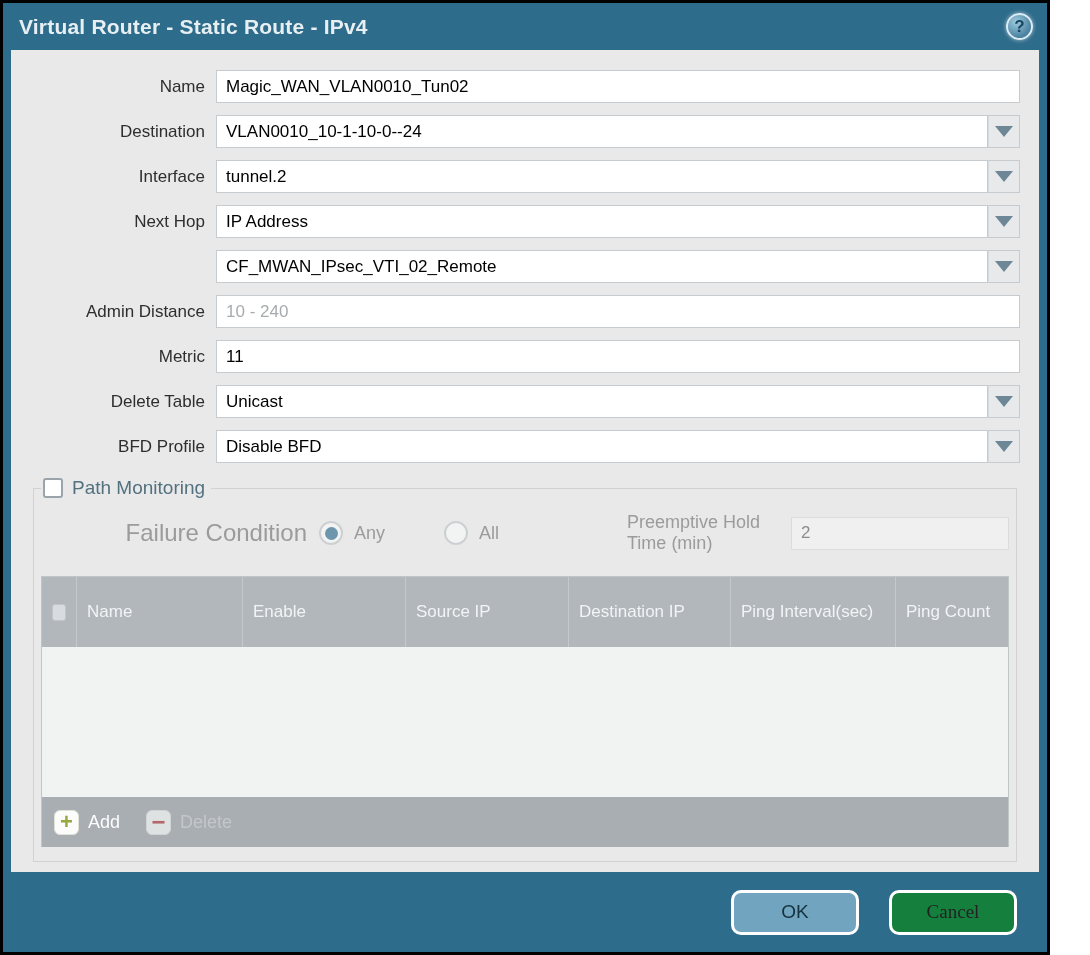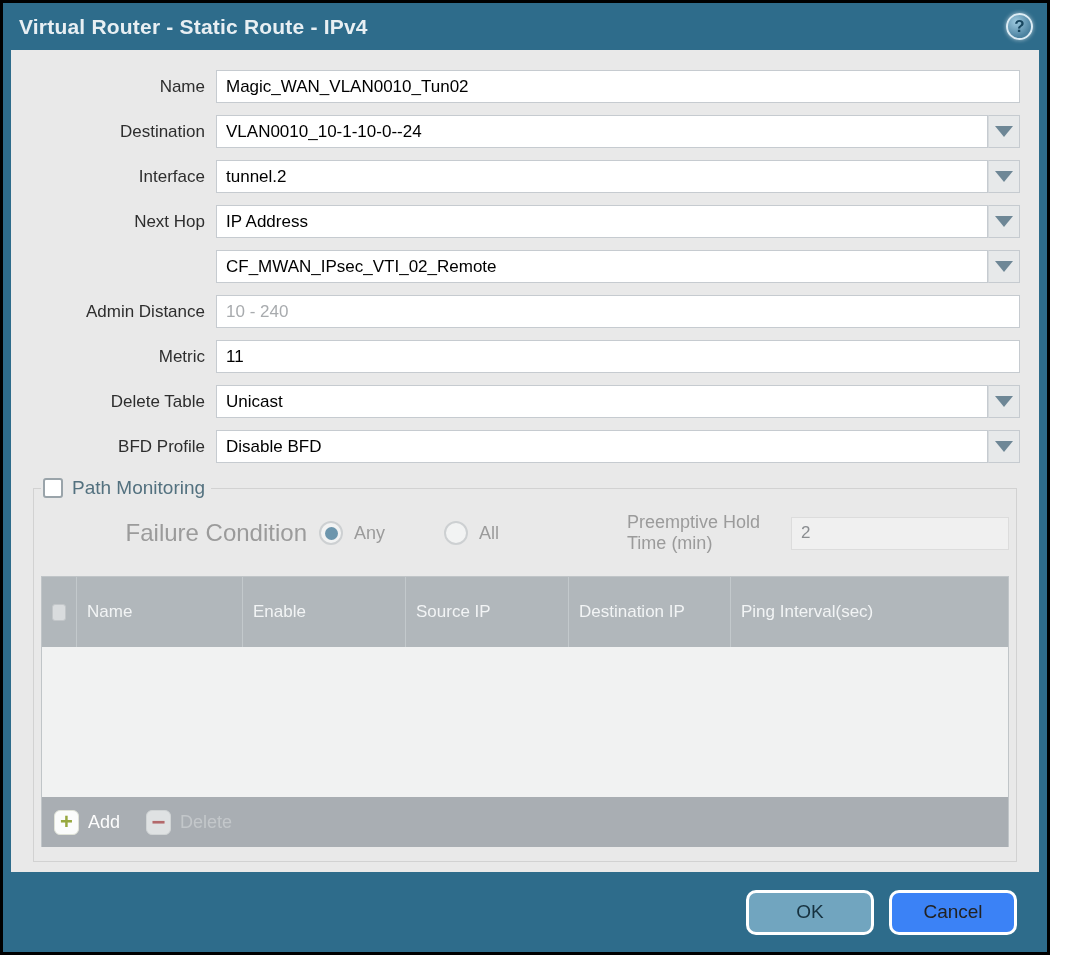--- a/index.html
+++ b/index.html
@@ -142,30 +142,30 @@
   .add-icon { background: #fbfcfb; color: #97a83f; border: 1px solid #e0e3d8; }
   .del-icon { background: #dfe2e3; color: #b3696b; border: 1px solid #d0d4d5; font-size: 24px; }
   .tool-label-add { color: #fdfdfd; font-size: 18px; }
   .tool-label-del { color: #c3c7ca; font-size: 18px; }
   .tool-btn.disabled { cursor: default; }
 
   
   .footer {
     flex: 0 0 80px;
     display: flex; align-items: center; justify-content: flex-end;
-    gap: 15px; padding-right: 30px;
+    gap: 30px; padding-right: 30px;
   }
   .btn {
     width: 128px; height: 45px;
     border: 3px solid #fff; border-radius: 10px;
     font-family: "Liberation Sans", sans-serif;
     font-size: 19px; color: #16313f; cursor: pointer;
   }
   .btn-ok { background: #71a5bf; }
-  .btn-cancel { background: #3b82f6; color: #222; }
+  .btn-cancel { background: #15803d; color: #222; font-family: Liberation Serif, serif; }
 </style>
 </head>
 <body>
 
 <div class="dialog">
 
   <div class="titlebar">
     <h1>Virtual Router - Static Route - IPv4</h1>
     <div class="help-btn">?</div>
   </div>
@@ -278,20 +278,21 @@
       <div class="pm-table">
         <div class="tbl-header">
           <div class="th">
             <div class="th-checkbox"></div>
           </div>
           <div class="th">Name</div>
           <div class="th">Enable</div>
           <div class="th">Source IP</div>
           <div class="th">Destination IP</div>
           <div class="th">Ping Interval(sec)</div>
+          <div class="th">Ping Count</div>
         </div>
         <div class="tbl-body"></div>
         <div class="tbl-toolbar">
           <div class="tool-btn">
             <div class="tool-icon add-icon">+</div>
             <span class="tool-label-add">Add</span>
           </div>
           <div class="tool-btn disabled">
             <div class="tool-icon del-icon">−</div>
             <span class="tool-label-del">Delete</span>

